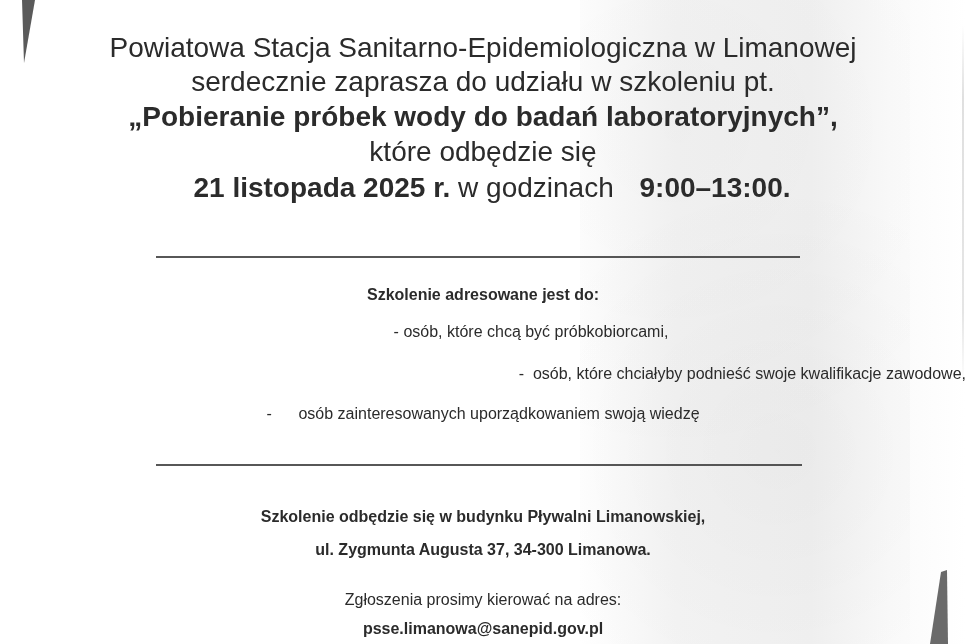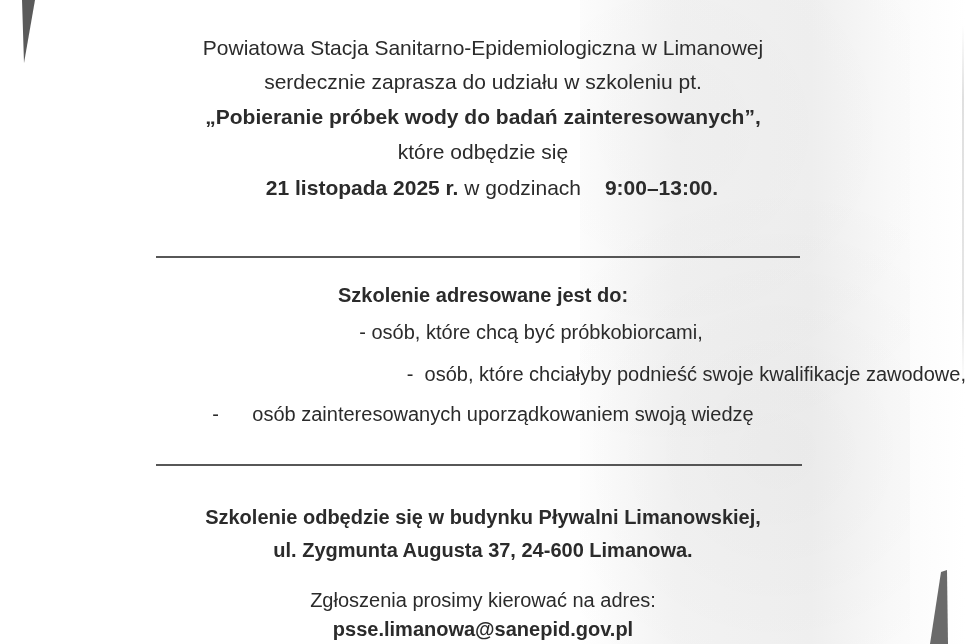--- a/index.html
+++ b/index.html
@@ -25,24 +25,24 @@
   }
   .edge-mark-right {
     position: absolute; left: 920px; top: 570px; width: 46px; height: 74px;
   }
   .right-edge-line {
     position: absolute; left: 962px; top: 25px; width: 2px; height: 360px;
     background: linear-gradient(180deg, rgba(0,0,0,0) 0%, rgba(0,0,0,0.12) 20%, rgba(0,0,0,0.10) 80%, rgba(0,0,0,0) 100%);
   }
   .line {
     position: absolute; left: 0; width: 966px; text-align: center;
-    font-size: 21px; line-height: 28px; white-space: nowrap;
+    font-size: 28px; line-height: 28px; white-space: nowrap;
   }
   .b { font-weight: bold; }
-  .md { font-size: 20px; }
+  .md { font-size: 16px; }
   .rule {
     position: absolute; height: 2px; background: #3a3a3a; opacity: 0.85;
   }
   .inline-bold { font-weight: bold; margin-left: 18px; }
   .item-dash { display: inline-block; }
 </style>
 </head>
 <body>
 
 <div class="page">
@@ -51,21 +51,21 @@
 
   <svg class="edge-mark-left" viewBox="0 0 40 70">
     <polygon points="22,0 35,0 24,63" fill="#5a5a5a"></polygon>
   </svg>
   <svg class="edge-mark-right" viewBox="0 0 46 74">
     <polygon points="21,2 27,0 28,74 10,74" fill="#6a6a6a"></polygon>
   </svg>
 
   <div class="line" style="top:34px;">Powiatowa Stacja Sanitarno-Epidemiologiczna w Limanowej</div>
   <div class="line" style="top:68px;">serdecznie zaprasza do udziału w szkoleniu pt.</div>
-  <div class="line b" style="top:103px;">„Pobieranie próbek wody do badań zainteresowanych”,</div>
+  <div class="line b" style="top:103px;">„Pobieranie próbek wody do badań laboratoryjnych”,</div>
   <div class="line" style="top:138px;">które odbędzie się</div>
   <div class="line" style="top:174px;">
     <span class="inline-bold">21 listopada 2025 r.</span><span> w godzinach </span><span class="inline-bold">9:00–13:00.</span>
   </div>
 
   <div class="rule" style="left:156px; top:256px; width:644px;"></div>
 
   <div class="line b md" style="top:281px;">Szkolenie adresowane jest do:</div>
   <div class="line md" style="top:318px;margin-left:48px;">
     <span class="item-dash" style="white-space:pre;">- </span><span>osób, które chcą być próbkobiorcami,</span>
@@ -73,17 +73,17 @@
   <div class="line md" style="top:360px;text-align:right;">
     <span class="item-dash" style="white-space:pre;">-  </span><span>osób, które chciałyby podnieść swoje kwalifikacje zawodowe,</span>
   </div>
   <div class="line md" style="top:400px;">
     <span class="item-dash" style="white-space:pre;">-      </span><span>osób zainteresowanych uporządkowaniem swoją wiedzę</span>
   </div>
 
   <div class="rule" style="left:156px; top:464px; width:646px;"></div>
 
   <div class="line b md" style="top:503px;">Szkolenie odbędzie się w budynku Pływalni Limanowskiej,</div>
-  <div class="line b md" style="top:536px;">ul. Zygmunta Augusta 37, 24-600 Limanowa.</div>
+  <div class="line b md" style="top:536px;">ul. Zygmunta Augusta 37, 34-300 Limanowa.</div>
 
   <div class="line md" style="top:586px;">Zgłoszenia prosimy kierować na adres:</div>
   <div class="line b md" style="top:615px;">psse.limanowa@sanepid.gov.pl</div>
 </div>
 
 </body></html>

